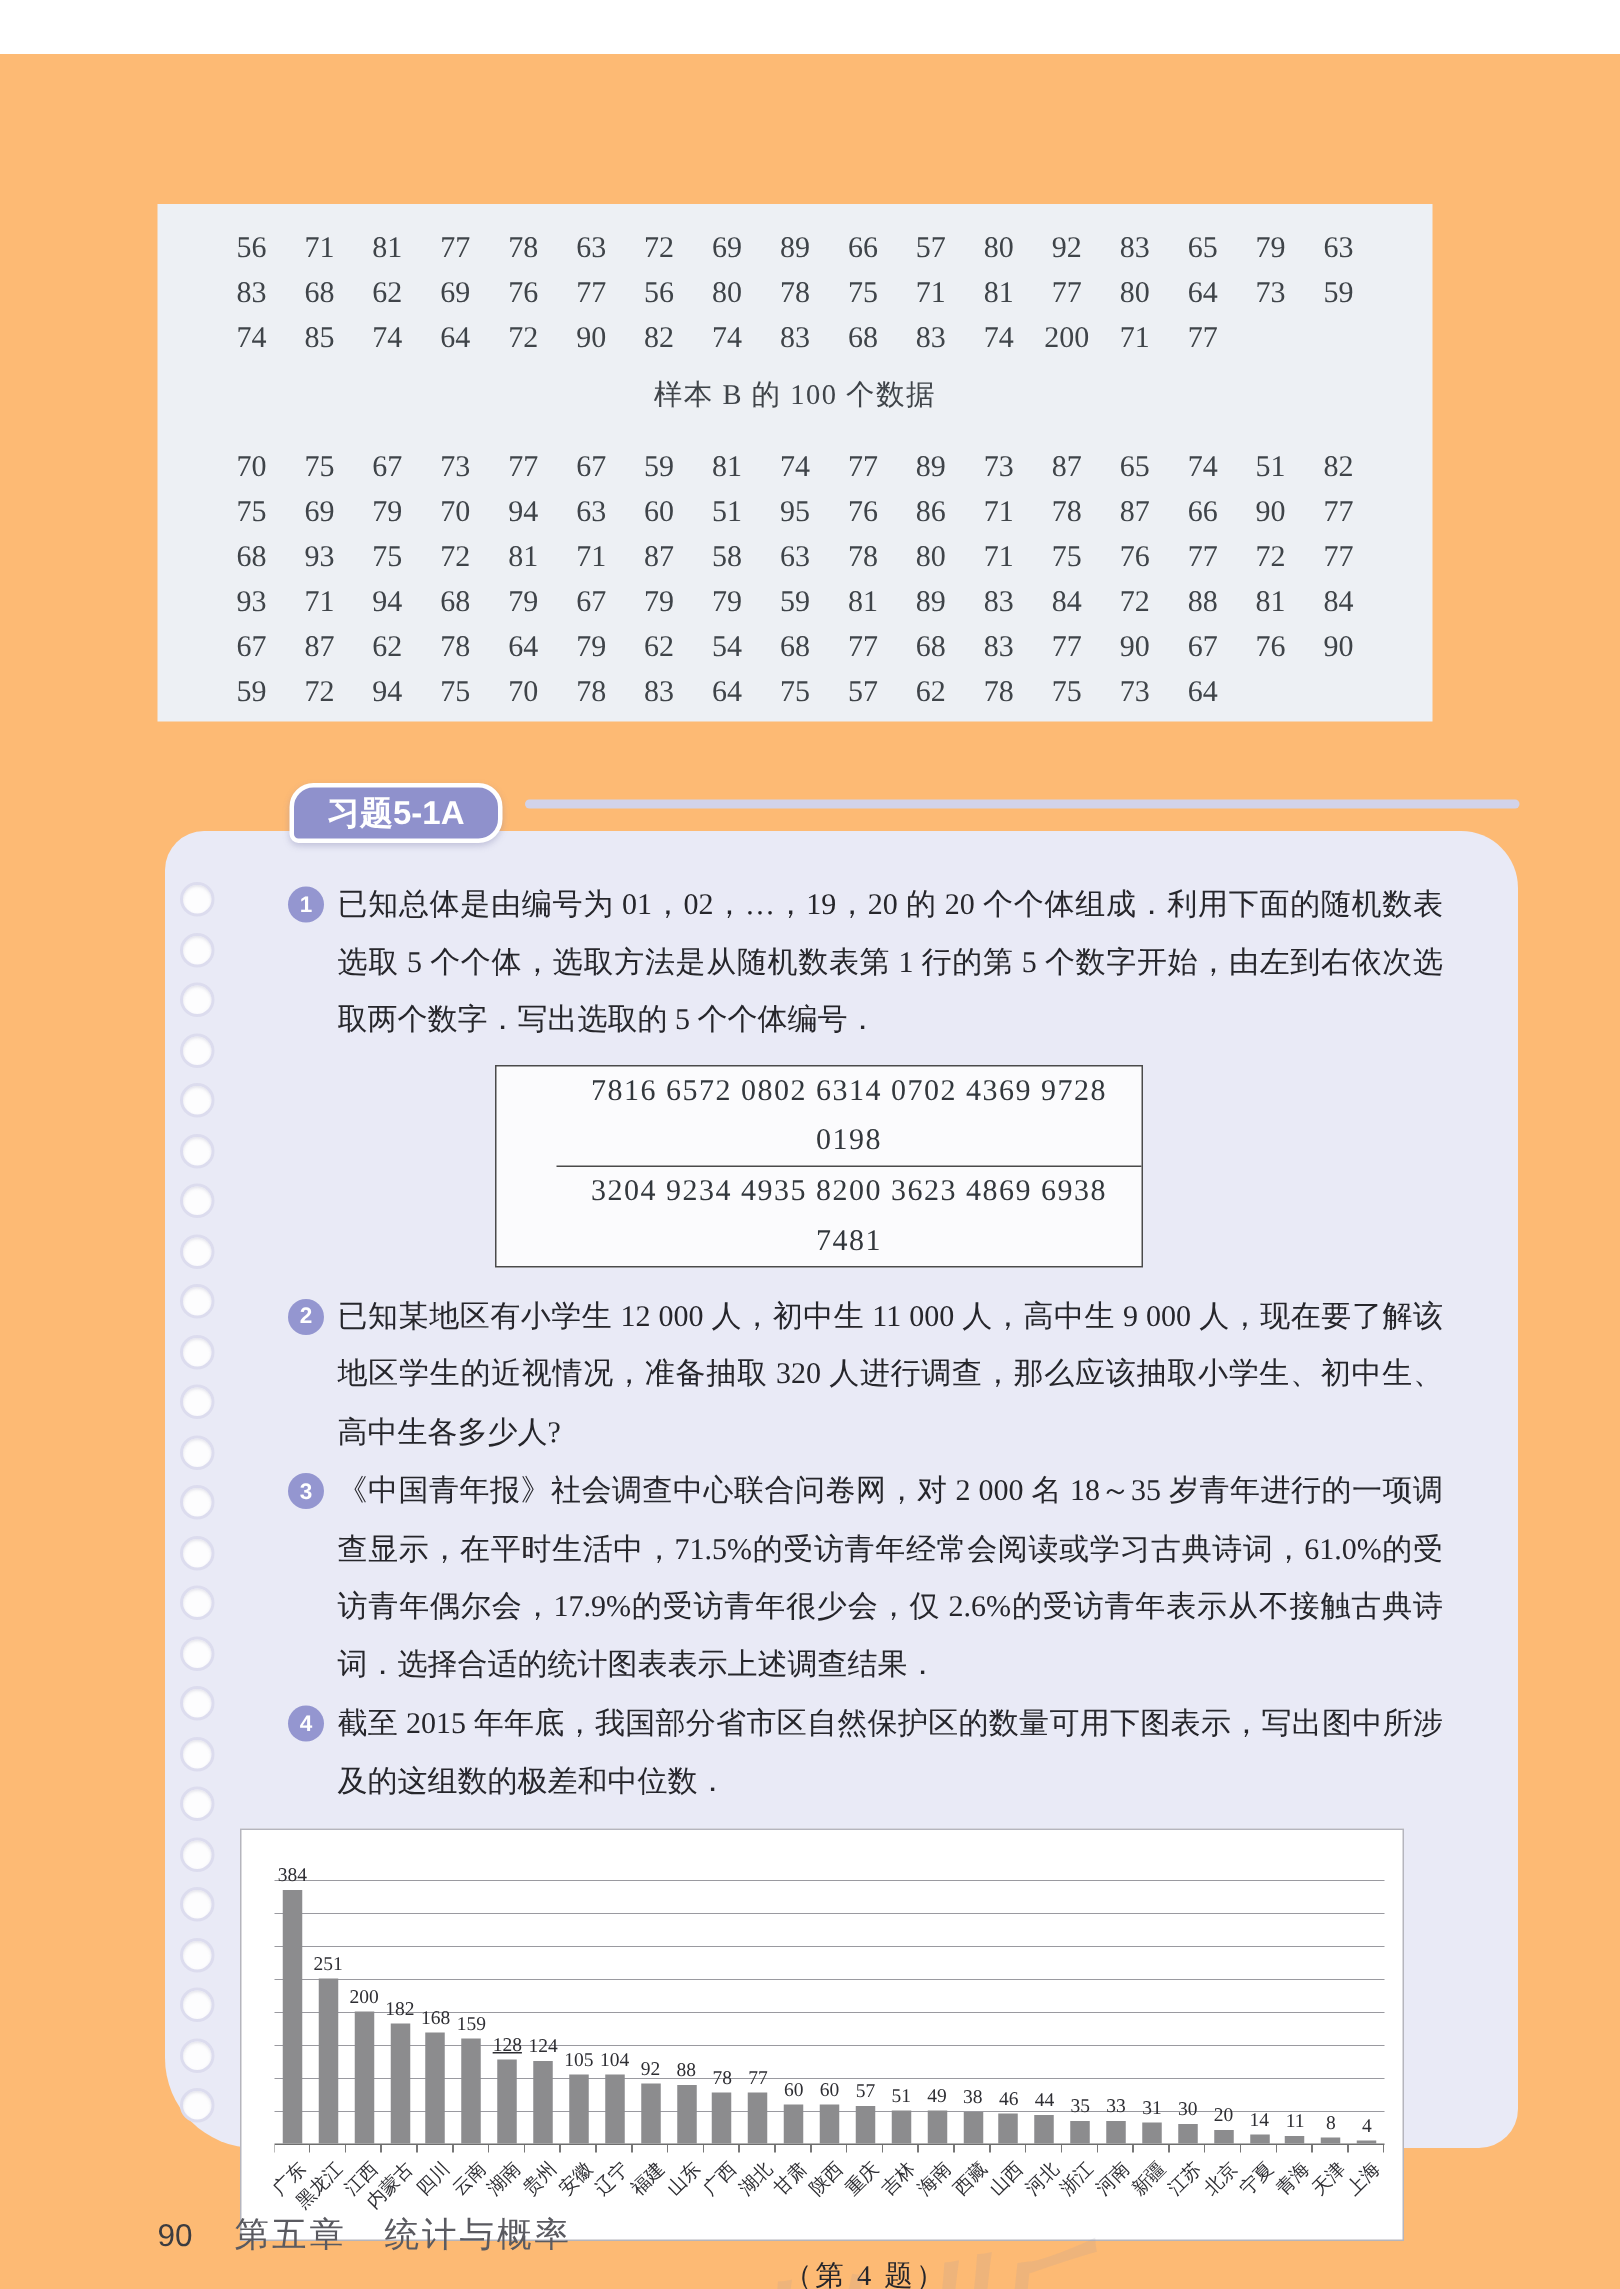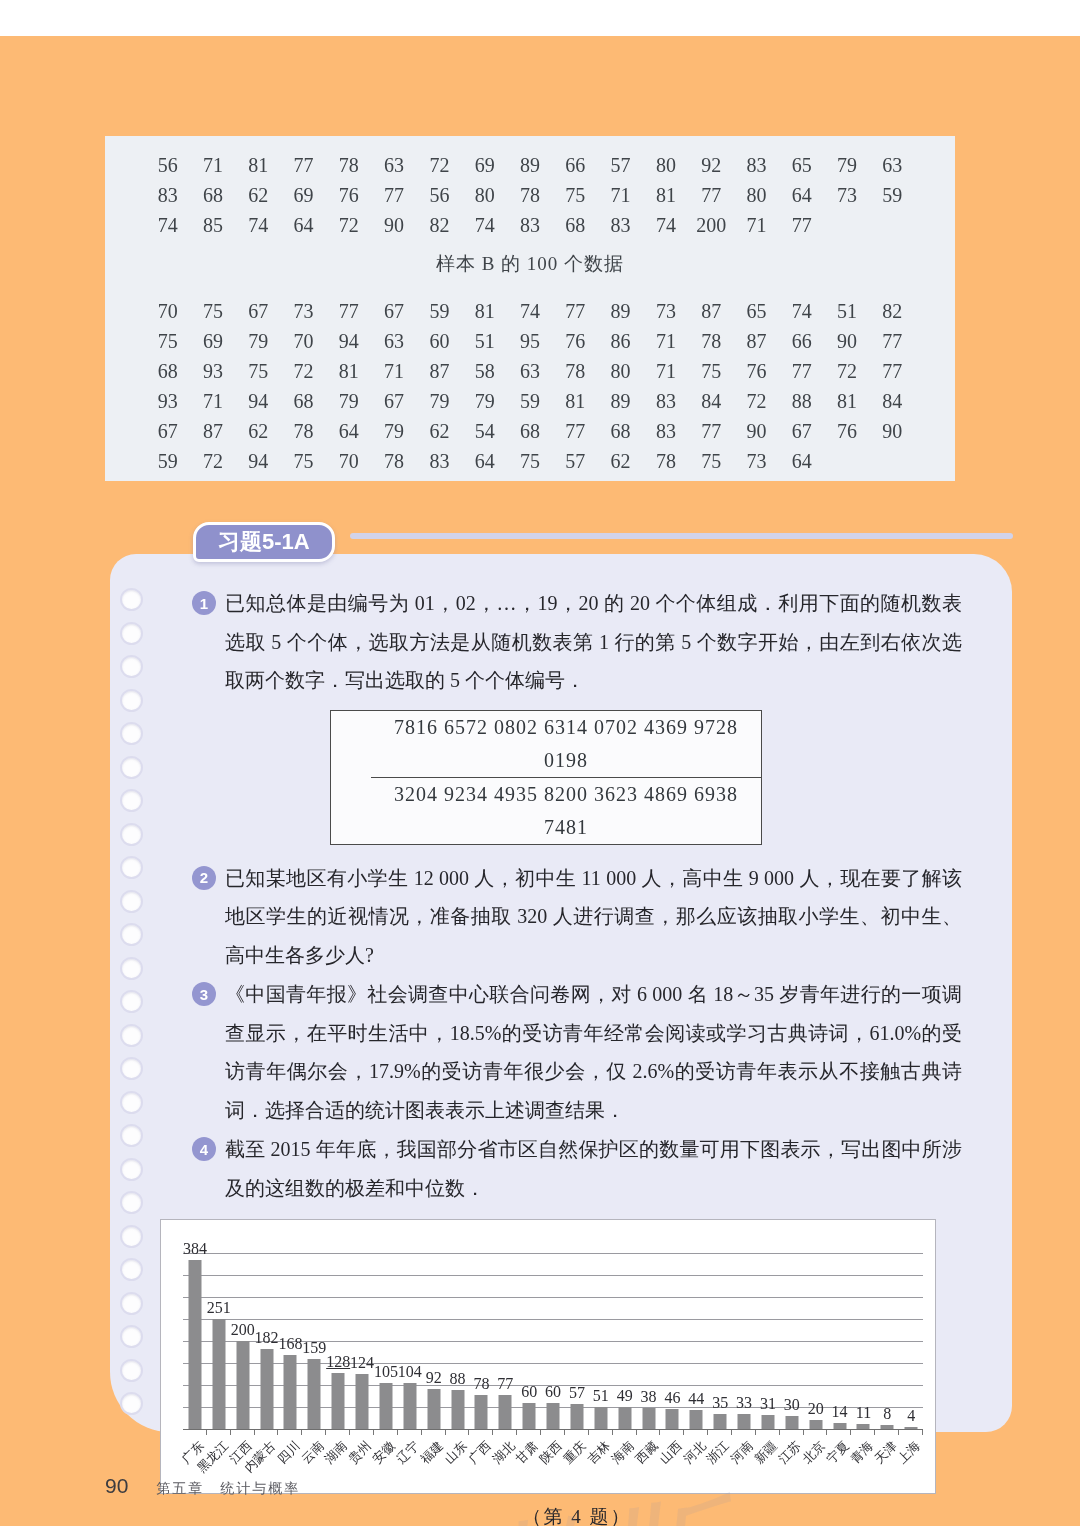--- a/index.html
+++ b/index.html
@@ -41,39 +41,39 @@
 
   
   .chart-box { width:776px; margin:12px 0 0 -32px; background:#ffffff; border:1px solid #b5b5bd;
                padding:12px 12px 6px 22px; }
   .chart-plot { position:relative; width:740px; height:198px; display:flex; align-items:flex-end;
                 border-bottom:1.5px solid #6e6e6e;
                 background:repeating-linear-gradient(to top, transparent 0 21px, #9a9aa0 21px 22px); }
   .chart-col { position:relative; flex:1; height:100%; }
   .bar { position:absolute; bottom:0; left:50%; transform:translateX(-50%); width:13px; background:#8c8c8e; }
   .bar-value { position:absolute; left:50%; transform:translateX(-50%); width:42px; text-align:center;
-               font-size:16px; color:#2e2e33; }
+               font-size:13px; color:#2e2e33; }
   .tick-strip { width:740px; height:5px;
                 background:repeating-linear-gradient(to right, transparent 0 22.87px, #777 22.87px 23.87px); }
   .chart-xlabels { width:740px; height:52px; display:flex; }
   .xcol { position:relative; flex:1; }
   .xlabel { position:absolute; top:3px; right:45%; transform:rotate(-45deg);
             transform-origin:right top; white-space:nowrap; font-size:12.5px; color:#2e2e33; }
   .chart-caption { text-align:center; font-size:19px; color:#26262b; margin-top:10px; letter-spacing:2px; }
 
   
   .watermark { position:absolute; left:230px; top:920px; width:650px; font-size:130px;
                color:rgba(150,150,170,.14); transform:rotate(-8deg); font-style:italic;
                white-space:nowrap; pointer-events:none; z-index:1; }
   .watermark sup { font-size:34px; color:rgba(130,130,150,.35); }
 
   
   .footer { position:absolute; left:105px; top:1438px; display:flex; align-items:baseline; gap:28px; }
   .footer-page { font-family:"Liberation Sans","DejaVu Sans",sans-serif; font-size:21px; color:#3c3c40; }
-  .footer-chapter { font-size:14px; color:#5a5a60; letter-spacing:2px; }
+  .footer-chapter { font-size:23px; color:#5a5a60; letter-spacing:2px; }
 </style>
 </head>
 <body>
 
 <div class="page">
 
   <div class="data-block">
     <div>
         <div class="num-row">
           <span class="num-cell">56</span>
@@ -297,21 +297,21 @@
         <div class="random-row">3204 9234 4935 8200 3623 4869 6938 7481</div>
       </div>
 
       <div class="problem">
         <div class="pnum">2</div>
         <div class="ptext">已知某地区有小学生 12 000 人，初中生 11 000 人，高中生 9 000 人，现在要了解该地区学生的近视情况，准备抽取 320 人进行调查，那么应该抽取小学生、初中生、高中生各多少人?</div>
       </div>
 
       <div class="problem">
         <div class="pnum">3</div>
-        <div class="ptext">《中国青年报》社会调查中心联合问卷网，对 6 000 名 18～35 岁青年进行的一项调查显示，在平时生活中，18.5%的受访青年经常会阅读或学习古典诗词，61.0%的受访青年偶尔会，17.9%的受访青年很少会，仅 2.6%的受访青年表示从不接触古典诗词．选择合适的统计图表表示上述调查结果．</div>
+        <div class="ptext">《中国青年报》社会调查中心联合问卷网，对 2 000 名 18～35 岁青年进行的一项调查显示，在平时生活中，71.5%的受访青年经常会阅读或学习古典诗词，61.0%的受访青年偶尔会，17.9%的受访青年很少会，仅 2.6%的受访青年表示从不接触古典诗词．选择合适的统计图表表示上述调查结果．</div>
       </div>
 
       <div class="problem">
         <div class="pnum">4</div>
         <div class="ptext">截至 2015 年年底，我国部分省市区自然保护区的数量可用下图表示，写出图中所涉及的这组数的极差和中位数．</div>
       </div>
 
       <div class="chart-box">
         <div class="chart-plot">
             <div class="chart-col">

